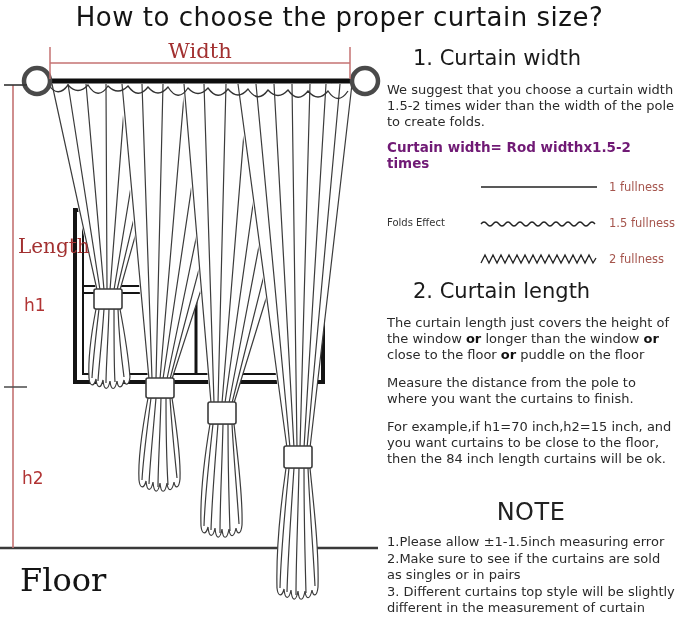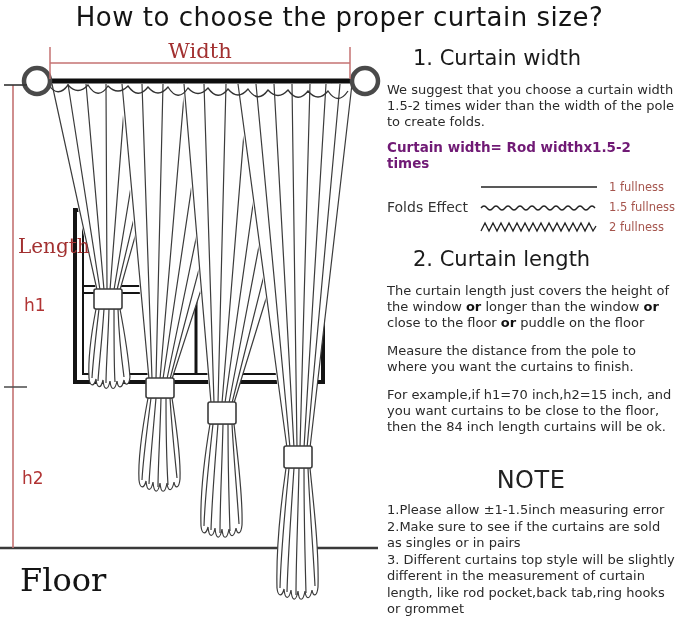--- a/index.html
+++ b/index.html
@@ -11,22 +11,22 @@
   
   #diagram{position:absolute;left:0;top:0;width:395px;height:617px;}
   
   .col{position:absolute;left:387px;top:46px;width:288px;}
   .h-num{font-size:21px;color:#1a1a1a;margin:0 0 12px 26px;}
   .body-p{font-size:13px;line-height:16px;color:#2a2a2a;margin:12px 0 9px 0;}
   .formula{font-size:13.5px;font-weight:bold;color:#701a75;margin:0 0 7px 0;}
   .b{font-weight:bold;color:#111;}
   
   .folds{display:flex;align-items:center;margin:4px 0 12px 0;}
-  .folds-label{font-size:14px;color:#333;width:92px;flex:0 0 92px;}
-  .folds-rows{display:flex;flex-direction:column;gap:3px;}
+  .folds-label{font-size:10px;color:#333;width:92px;flex:0 0 92px;}
+  .folds-rows{display:flex;flex-direction:column;gap:19px;}
   .fold-row{display:flex;align-items:center;height:17px;}
   .fold-line{width:122px;flex:0 0 122px;display:flex;align-items:center;}
   .fold-name{font-size:11.5px;color:#a5544c;margin-left:8px;white-space:nowrap;}
   .sec2{margin-top:10px;}
   .note-h{font-size:24px;color:#222;margin:31px 0 8px 0;letter-spacing:.5px;text-align:center;}
   .note-list{font-size:13px;line-height:16.5px;color:#2a2a2a;margin:0;}
   .note-list div{margin:0;}
   
   svg text{font-family:"DejaVu Serif","Liberation Serif",serif;}
   .sansText{font-family:"DejaVu Sans","Liberation Sans",sans-serif !important;}

